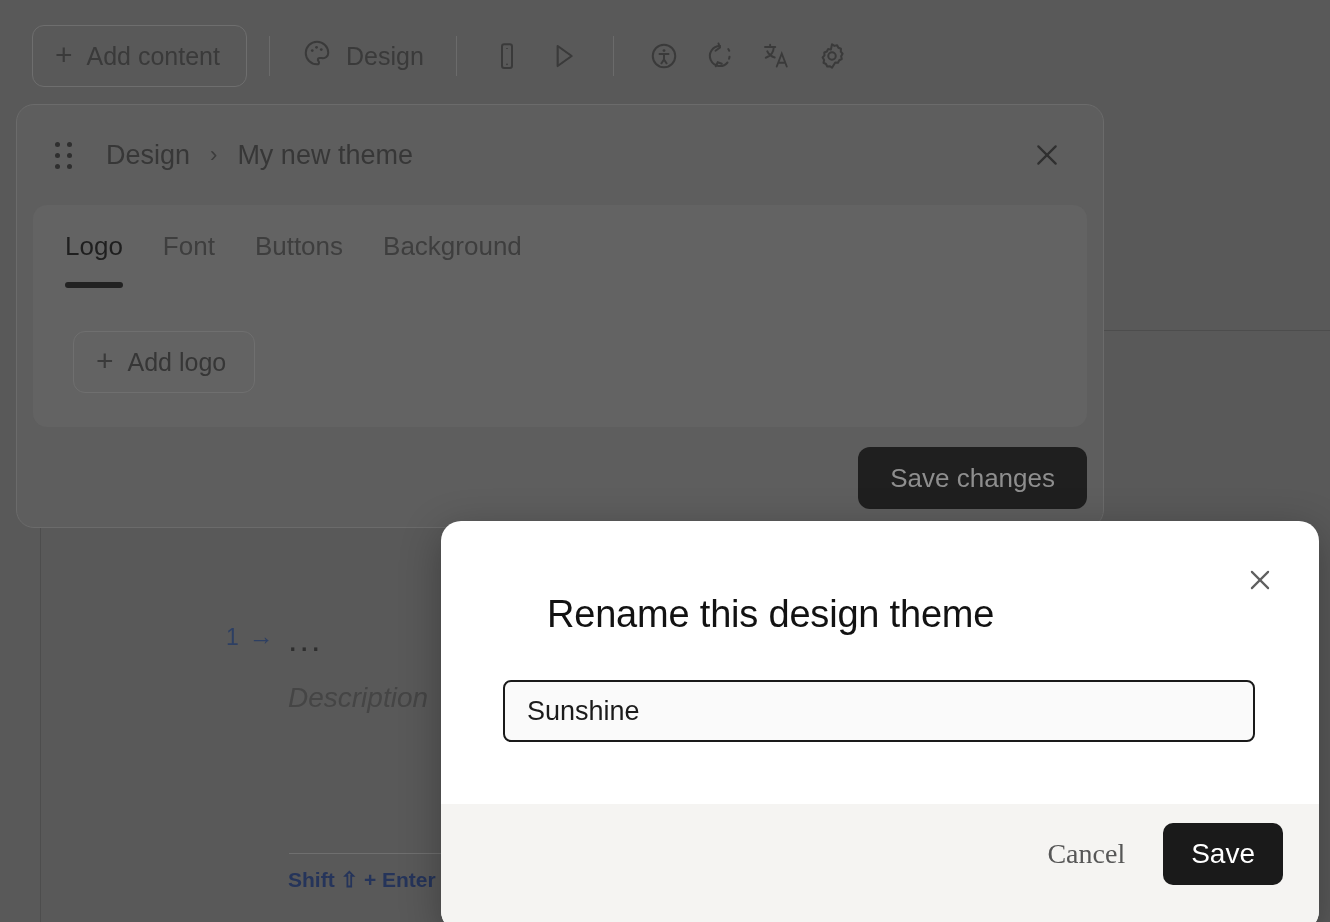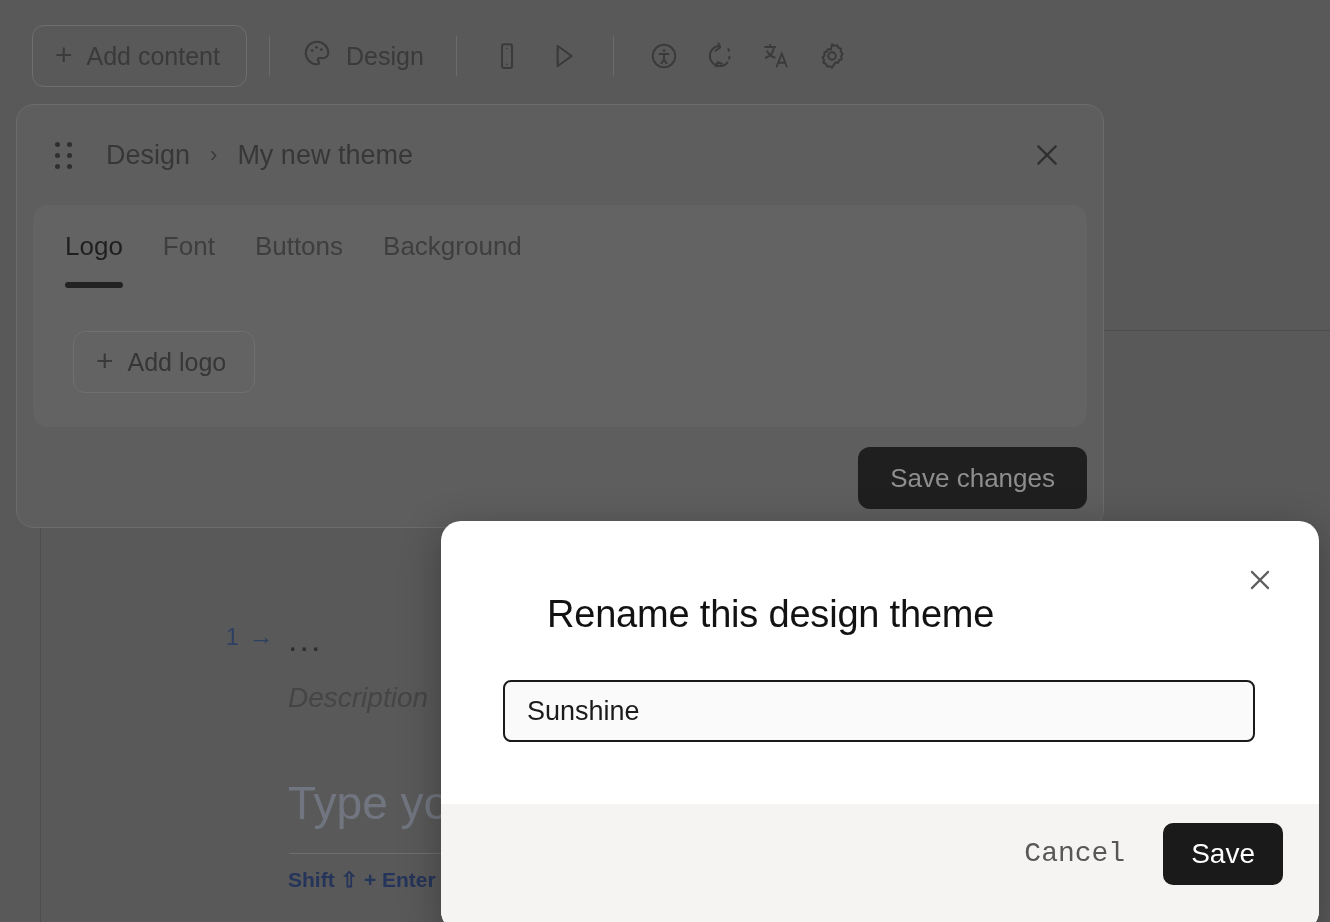--- a/index.html
+++ b/index.html
@@ -311,21 +311,21 @@
     gap: 14px;
     padding: 0 36px 28px 0;
   }
   .cancel-btn {
     font-size: 28px;
     color: #575757;
     padding: 14px 24px;
     cursor: pointer;
     background: none;
     border: none;
-    font-family: Liberation Mono, monospace;
+    font-family: Liberation Serif, serif;
   }
   .apply-btn {
     font-size: 28px;
     color: #ffffff;
     background: #1a1a1a;
     border: none;
     border-radius: 10px;
     padding: 0 28px;
     height: 62px;
     cursor: pointer;
@@ -412,21 +412,20 @@
   <div class="doc-divider-h"></div>
   <div class="doc-divider-v"></div>
 
   <div class="form-area">
     <div class="q-row">
       <span class="q-num">1</span>
       <span class="q-arrow">→</span>
     </div>
     <div class="q-title">...</div>
     <div class="q-desc">Description</div>
-    <div class="q-answer">Type yo</div>
     <div class="q-underline"></div>
     <div class="q-hint">Shift ⇧ + Enter</div>
   </div>
 
   <div class="design-panel">
 
     <div class="panel-header">
       <span class="drag-handle">
         <i></i>
           <i></i>

